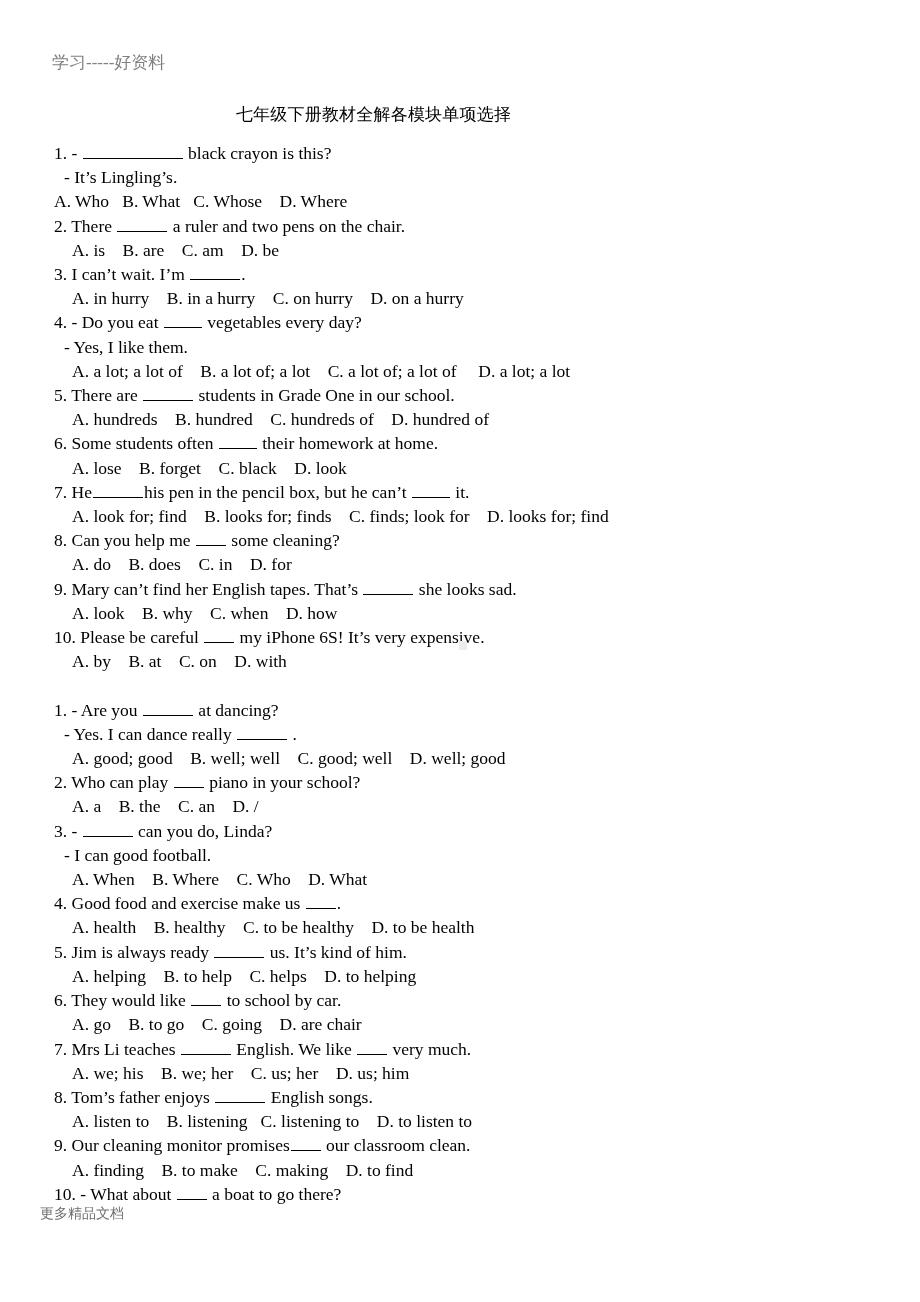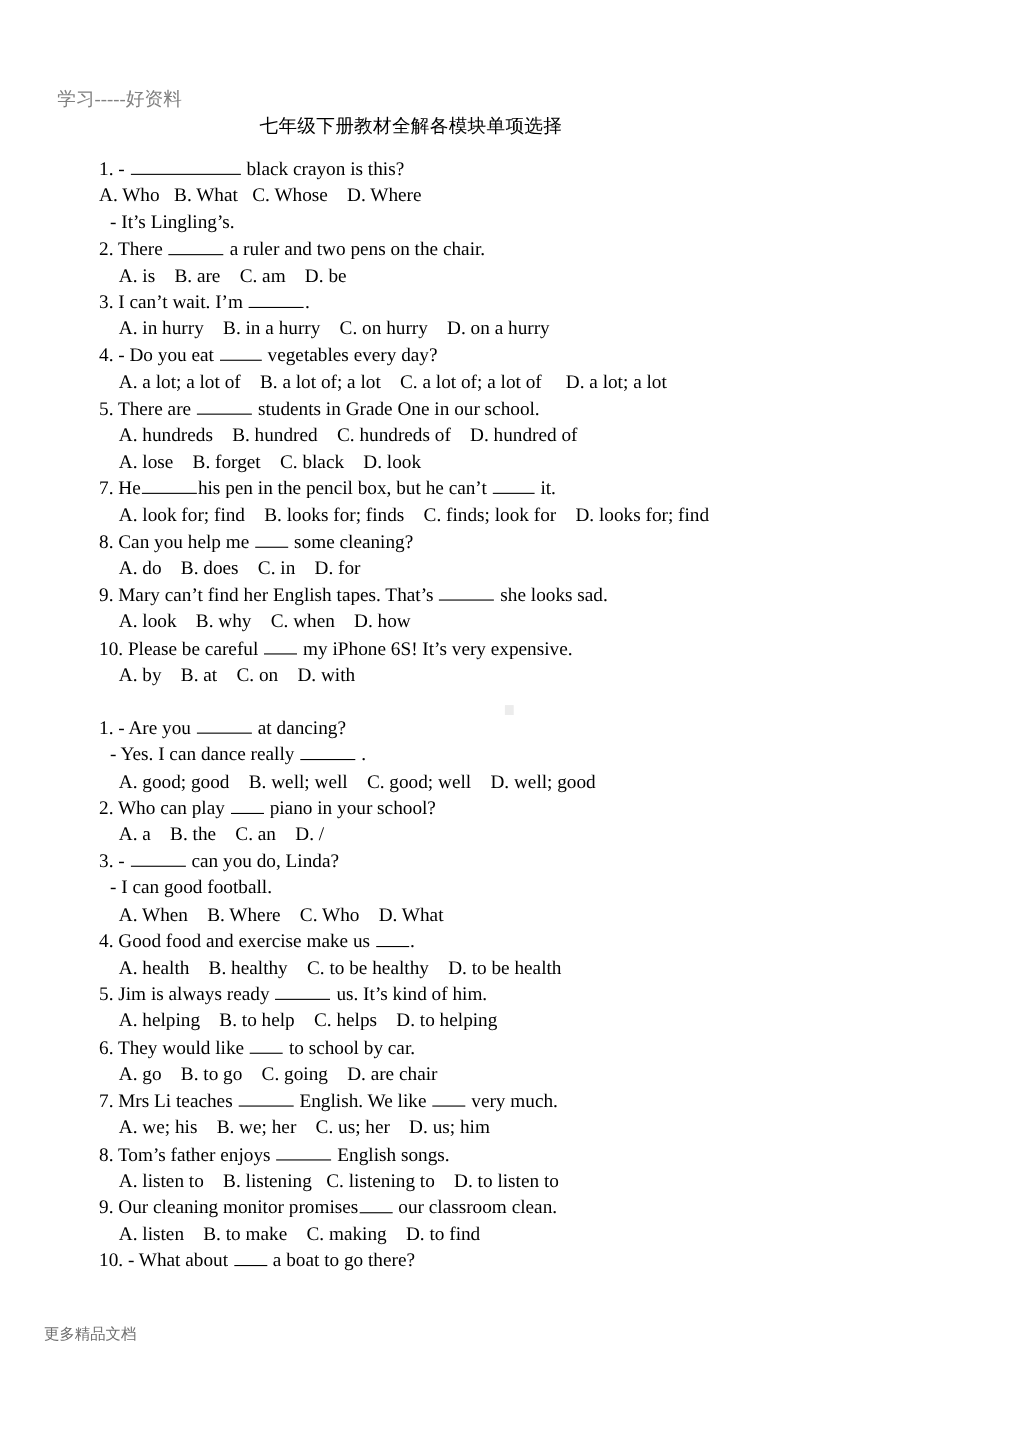--- a/index.html
+++ b/index.html
@@ -20,21 +20,21 @@
     position: absolute;
     left: 0; top: 0;
     width: 920px;
     height: 1302px;
   }
 
   
   .header-mark {
     position: absolute;
     left: 52px;
-    top: 79px;
+    top: 52px;
     font-size: 17px;
     line-height: 22px;
     color: #808080;
     white-space: pre;
   }
 
   
   .doc-title {
     position: absolute;
     left: 0;
@@ -46,21 +46,20 @@
     color: #000000;
     letter-spacing: 0.2px;
   }
 
   
   .body-block {
     position: absolute;
     left: 54px;
     top: 141px;
     width: 830px;
-    margin-left: 36px;
   }
 
   .line {
     font-size: 17.5px;
     line-height: 24.2px;
     white-space: pre;
     color: #000000;
   }
   .line.q      { padding-left: 0px; }     
   .line.reply  { padding-left: 10px; }    
@@ -106,30 +105,32 @@
 <body>
 
 <div class="page">
 
   <div class="header-mark">学习-----好资料</div>
 
   <div class="doc-title">七年级下册教材全解各模块单项选择</div>
 
   <div class="body-block" id="body-block">
       <div class="line q">1. - <span class="blank b-xl"></span> black crayon is this?</div>
+      <div class="line reply">- It’s Lingling’s.</div>
       <div class="line opts-flush">A. Who   B. What   C. Whose    D. Where</div>
-      <div class="line reply">- It’s Lingling’s.</div>
       <div class="line q">2. There <span class="blank b-m"></span> a ruler and two pens on the chair.</div>
       <div class="line opts">A. is    B. are    C. am    D. be</div>
       <div class="line q">3. I can’t wait. I’m <span class="blank b-m"></span>.</div>
       <div class="line opts">A. in hurry    B. in a hurry    C. on hurry    D. on a hurry</div>
       <div class="line q">4. - Do you eat <span class="blank b-s"></span> vegetables every day?</div>
+      <div class="line reply">- Yes, I like them.</div>
       <div class="line opts">A. a lot; a lot of    B. a lot of; a lot    C. a lot of; a lot of     D. a lot; a lot</div>
       <div class="line q">5. There are <span class="blank b-m"></span> students in Grade One in our school.</div>
       <div class="line opts">A. hundreds    B. hundred    C. hundreds of    D. hundred of</div>
+      <div class="line q">6. Some students often <span class="blank b-s"></span> their homework at home.</div>
       <div class="line opts">A. lose    B. forget    C. black    D. look</div>
       <div class="line q">7. He<span class="blank b-m"></span>his pen in the pencil box, but he can’t <span class="blank b-s"></span> it.</div>
       <div class="line opts">A. look for; find    B. looks for; finds    C. finds; look for    D. looks for; find</div>
       <div class="line q">8. Can you help me <span class="blank b-xs"></span> some cleaning?</div>
       <div class="line opts">A. do    B. does    C. in    D. for</div>
       <div class="line q">9. Mary can’t find her English tapes. That’s <span class="blank b-m"></span> she looks sad.</div>
       <div class="line opts">A. look    B. why    C. when    D. how</div>
       <div class="line q">10. Please be careful <span class="blank b-xs"></span> my iPhone 6S! It’s very expensive.</div>
       <div class="line opts">A. by    B. at    C. on    D. with</div>
       <div class="line spacer"></div>
@@ -145,21 +146,21 @@
       <div class="line opts">A. health    B. healthy    C. to be healthy    D. to be health</div>
       <div class="line q">5. Jim is always ready <span class="blank b-m"></span> us. It’s kind of him.</div>
       <div class="line opts">A. helping    B. to help    C. helps    D. to helping</div>
       <div class="line q">6. They would like <span class="blank b-xs"></span> to school by car.</div>
       <div class="line opts">A. go    B. to go    C. going    D. are chair</div>
       <div class="line q">7. Mrs Li teaches <span class="blank b-m"></span> English. We like <span class="blank b-xs"></span> very much.</div>
       <div class="line opts">A. we; his    B. we; her    C. us; her    D. us; him</div>
       <div class="line q">8. Tom’s father enjoys <span class="blank b-m"></span> English songs.</div>
       <div class="line opts">A. listen to    B. listening   C. listening to    D. to listen to</div>
       <div class="line q">9. Our cleaning monitor promises<span class="blank b-xs"></span> our classroom clean.</div>
-      <div class="line opts">A. listen    B. to make    C. making    D. to find</div>
+      <div class="line opts">A. finding    B. to make    C. making    D. to find</div>
       <div class="line q">10. - What about <span class="blank b-xs"></span> a boat to go there?</div>
     </div>
 
   <div class="speck"></div>
 
   <div class="footer-mark">更多精品文档</div>
 
 </div>
 
 </body></html>

